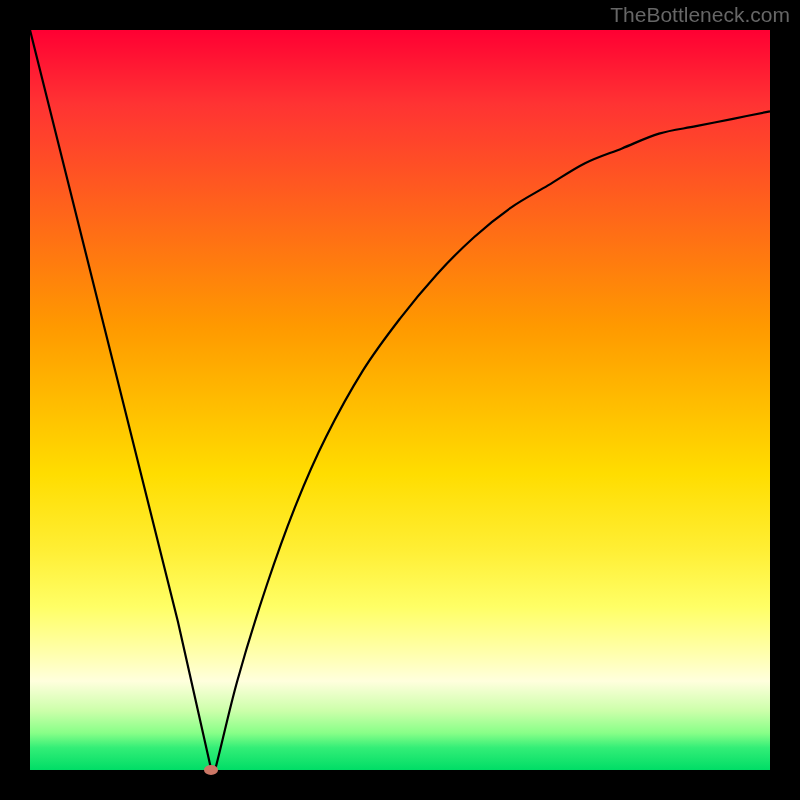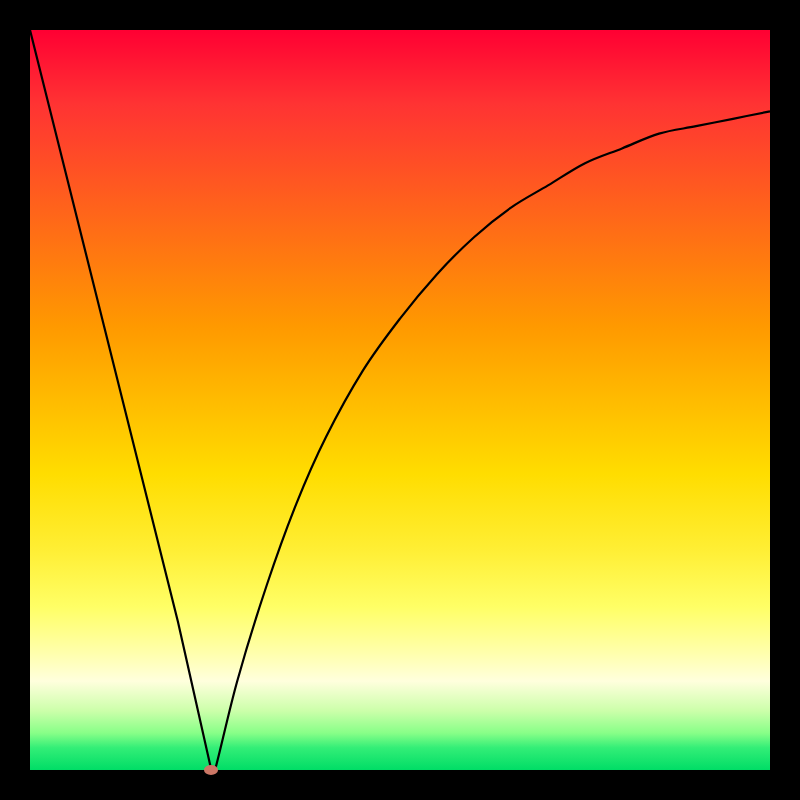--- a/index.html
+++ b/index.html
@@ -75,13 +75,14 @@
 
 <div class="frame">
   <div class="plot-area"></div>
 
   <svg class="curve" viewBox="0 0 740 740">
     <path d="M 0 0 L 37.0 148.0 L 74.0 296.0 L 111.0 444.0 L 148.0 592.0 L 181.3 740.0 C 181.9 740.0, 180.7 754.8, 185.0 740.0 C 189.3 725.2, 198.6 682.0, 207.2 651.2 C 215.8 620.4, 226.9 584.6, 236.8 555.0 C 246.7 525.4, 256.5 498.3, 266.4 473.6 C 276.3 448.9, 284.9 429.2, 296.0 407.0 C 307.1 384.8, 320.7 360.1, 333.0 340.4 C 345.3 320.7, 357.7 304.6, 370.0 288.6 C 382.3 272.6, 394.7 257.8, 407.0 244.2 C 419.3 230.6, 431.7 218.3, 444.0 207.2 C 456.3 196.1, 468.7 186.2, 481.0 177.6 C 493.3 169.0, 505.7 162.8, 518.0 155.4 C 530.3 148.0, 542.7 139.4, 555.0 133.2 C 567.3 127.0, 579.7 123.3, 592.0 118.4 C 604.3 113.5, 616.7 107.3, 629.0 103.6 C 641.3 99.9, 653.7 98.7, 666.0 96.2 C 678.3 93.7, 690.7 91.3, 703.0 88.8 C 715.3 86.3, 733.8 82.6, 740.0 81.4" id="curve-path" stroke="#000" stroke-width="2.2" fill="none"></path>
   </svg>
 
   <div class="dot" id="min-dot" style="left: 211.3px; top: 770px;"></div>
 
+  <div class="watermark">TheBottleneck.com</div>
 </div>
 
 </body></html>

